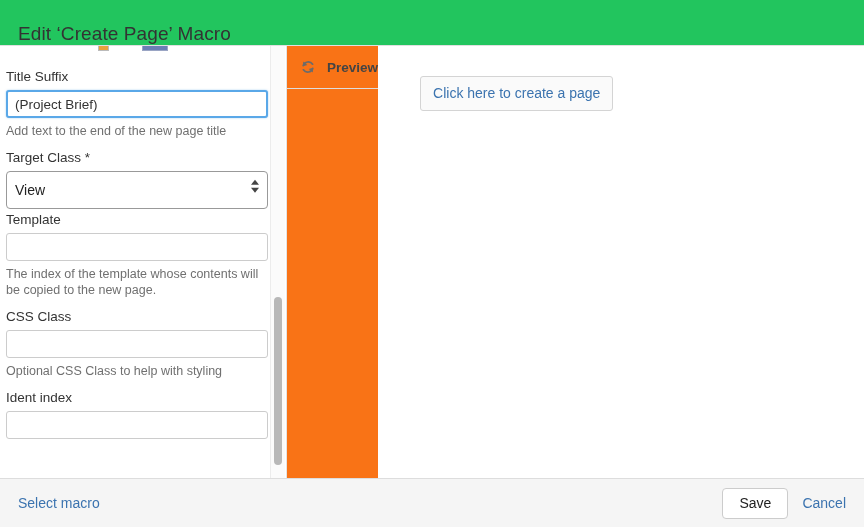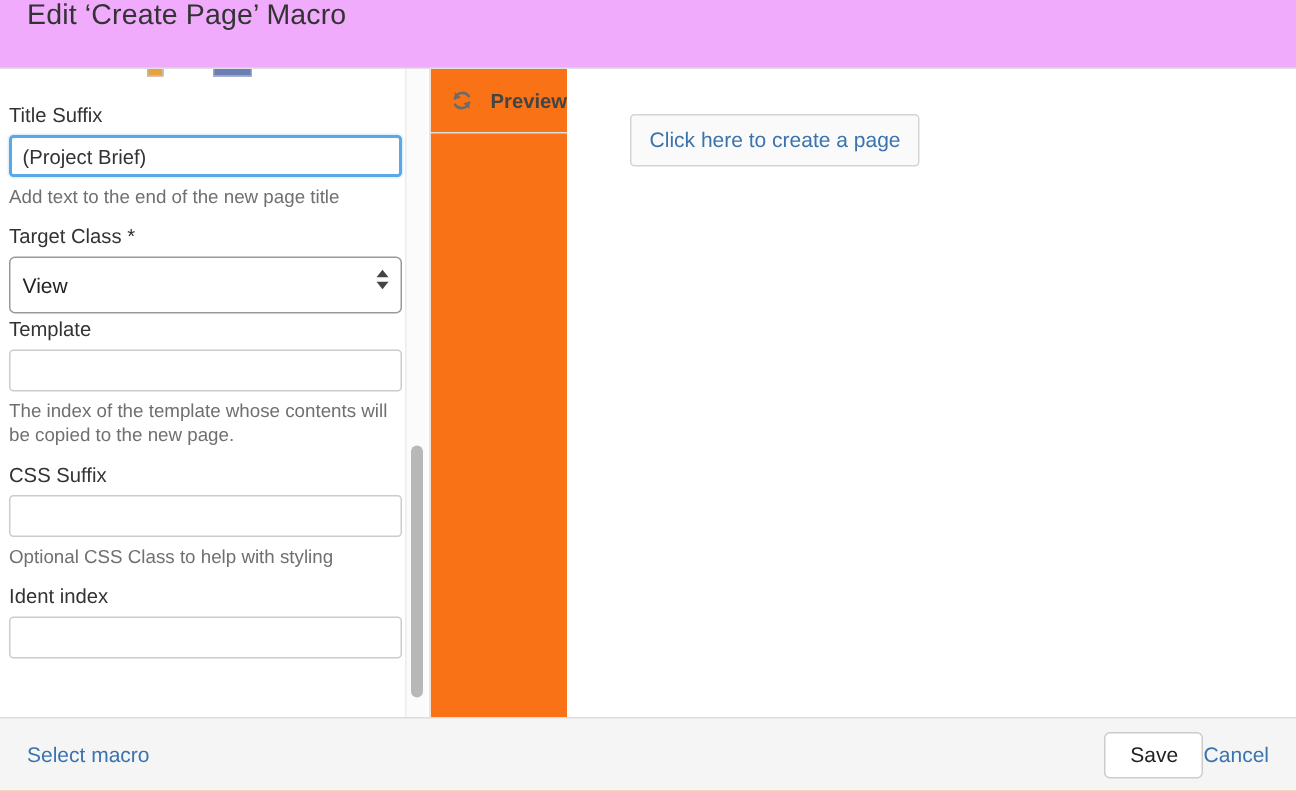--- a/index.html
+++ b/index.html
@@ -21,24 +21,24 @@
     height: 527px;
     background: #ffffff;
     display: flex;
     flex-direction: column;
   }
 
   
   .dialog-header {
     height: 46px;
     min-height: 46px;
-    background: #f0abfc;
+    background: #22c55e;
     border-bottom: 1px solid #e0e0e0;
     display: flex;
-    align-items: flex-start;
+    align-items: flex-end;
     box-sizing: border-box;
   }
   .dialog-title {
     font-size: 19px;
     color: #333333;
     padding-left: 18px;
     letter-spacing: 0.1px;
     font-weight: normal;
     margin: 0;
   }
@@ -262,20 +262,21 @@
   }
   .select-macro-link {
     color: #3b73af;
     font-size: 14px;
     text-decoration: none;
     cursor: pointer;
   }
   .footer-right {
     display: flex;
     align-items: center;
+    gap: 14px;
   }
   .save-button {
     background: #ffffff;
     border: 1px solid #cccccc;
     border-radius: 4px;
     color: #222222;
     font-size: 14px;
     font-family: "Liberation Sans", sans-serif;
     padding: 6px 16px;
     cursor: pointer;
@@ -329,21 +330,21 @@
           </div>
         </div>
 
         <div class="field-group">
           <label class="field-label">Template</label>
           <input class="text-input" type="text" value="" style="">
           <div class="field-desc">The index of the template whose contents will be copied to the new page.</div>
         </div>
 
         <div class="field-group">
-          <label class="field-label">CSS Suffix</label>
+          <label class="field-label">CSS Class</label>
           <input class="text-input" type="text" value="" style="">
           <div class="field-desc">Optional CSS Class to help with styling</div>
         </div>
 
         <div class="field-group">
           <label class="field-label">Ident index</label>
           <input class="text-input" type="text" value="" style="">
         </div>
 
       </div>

